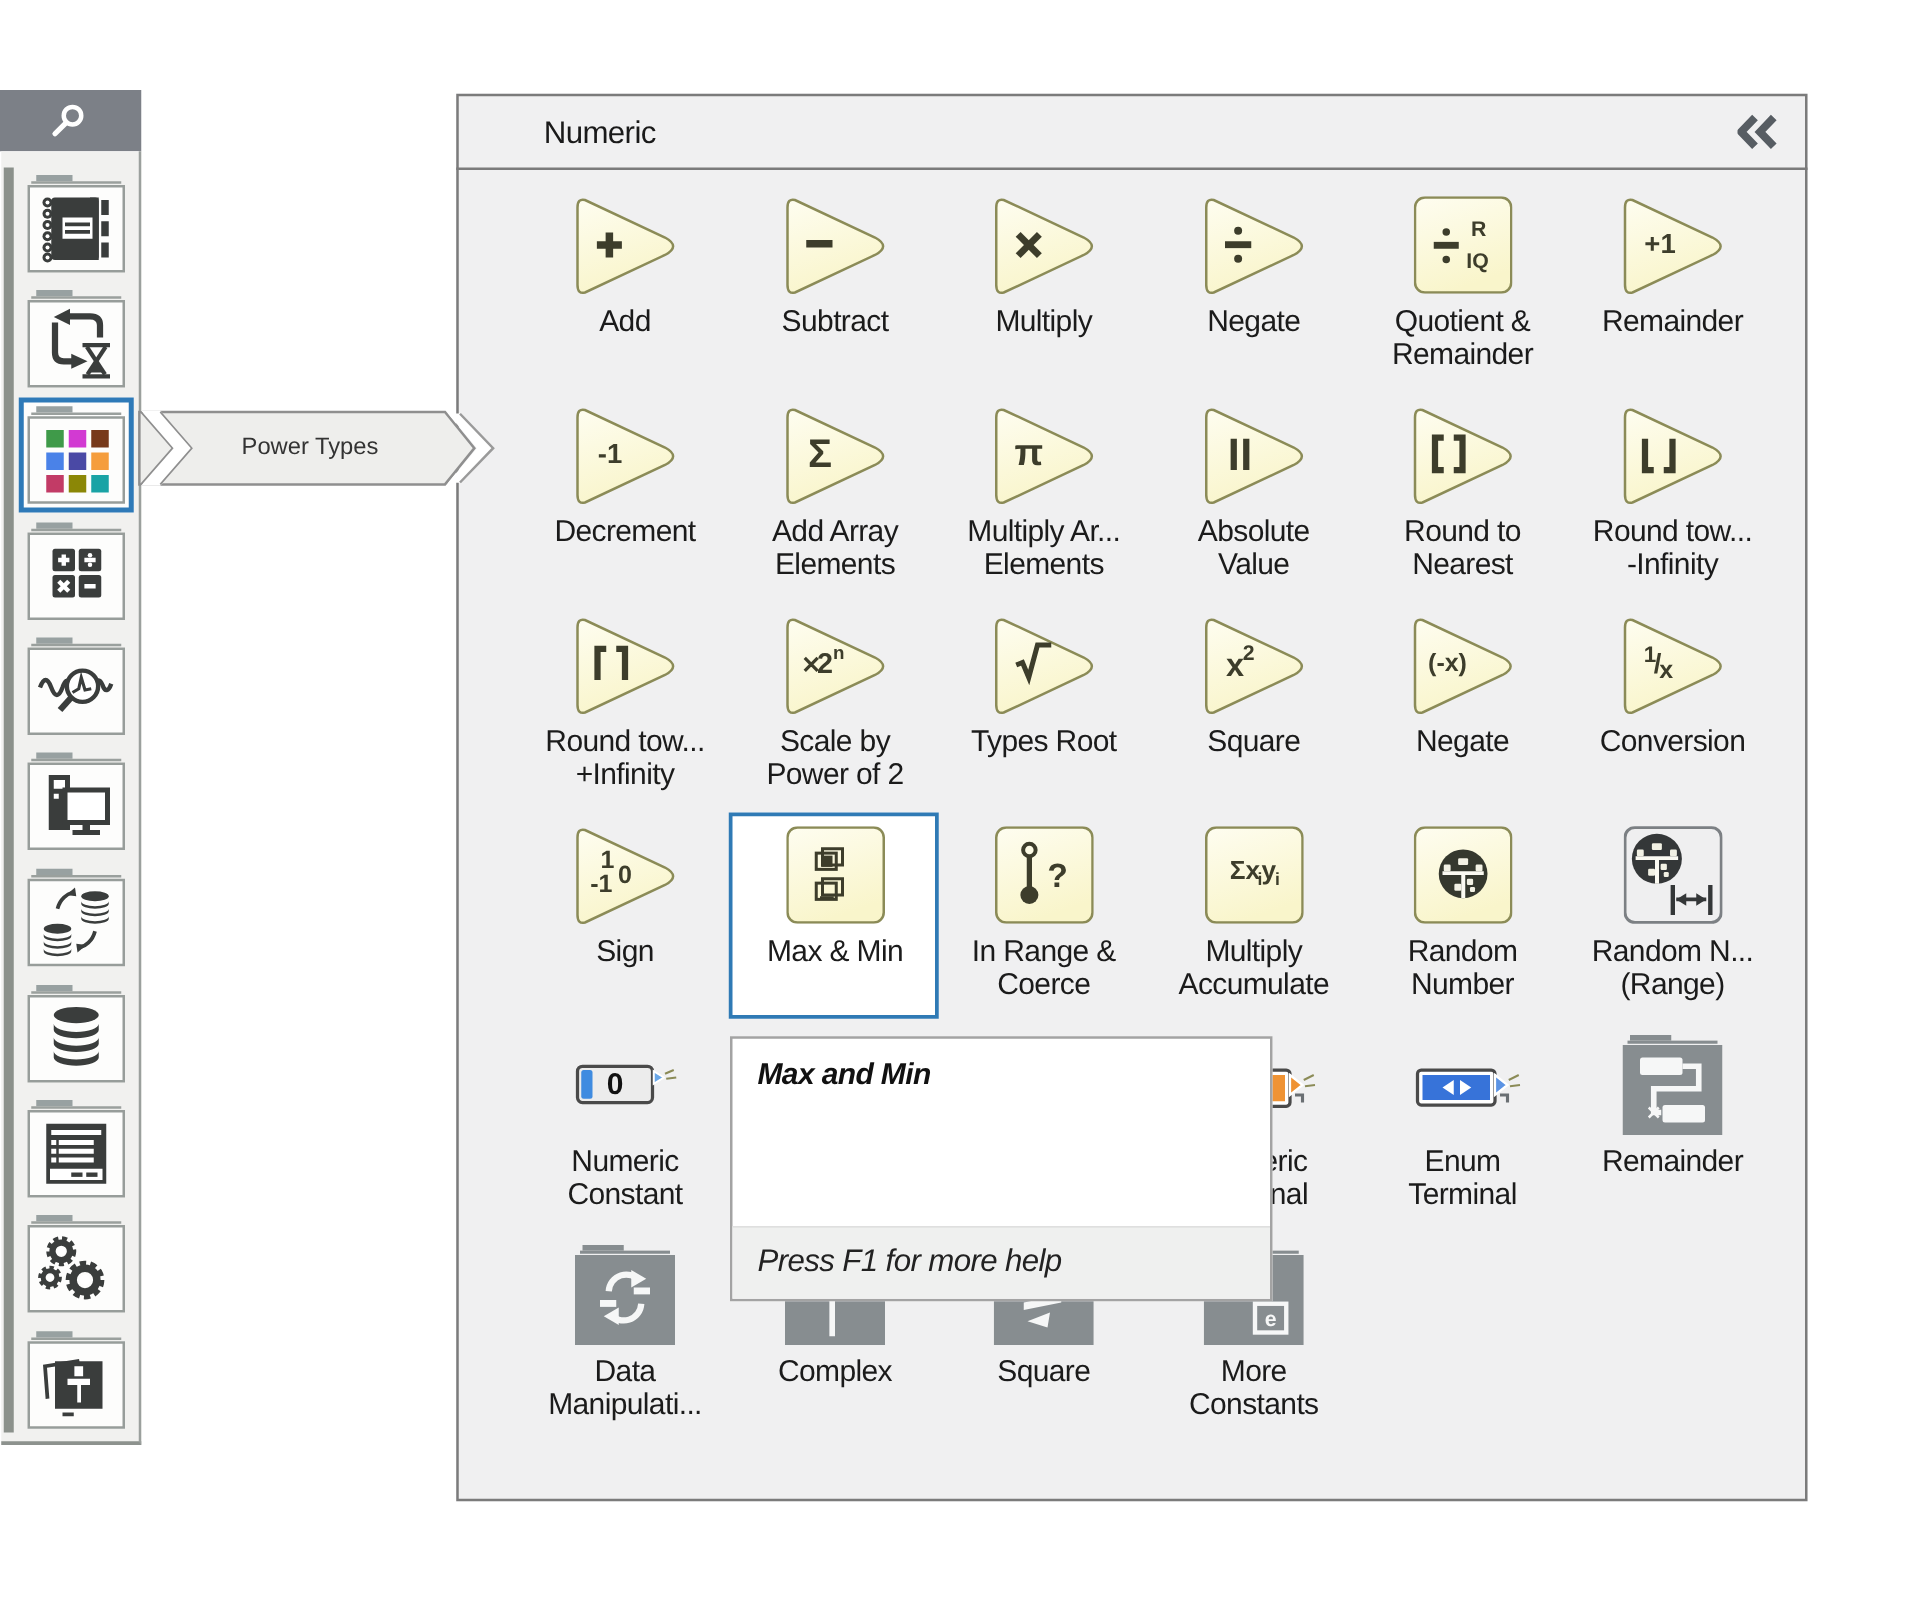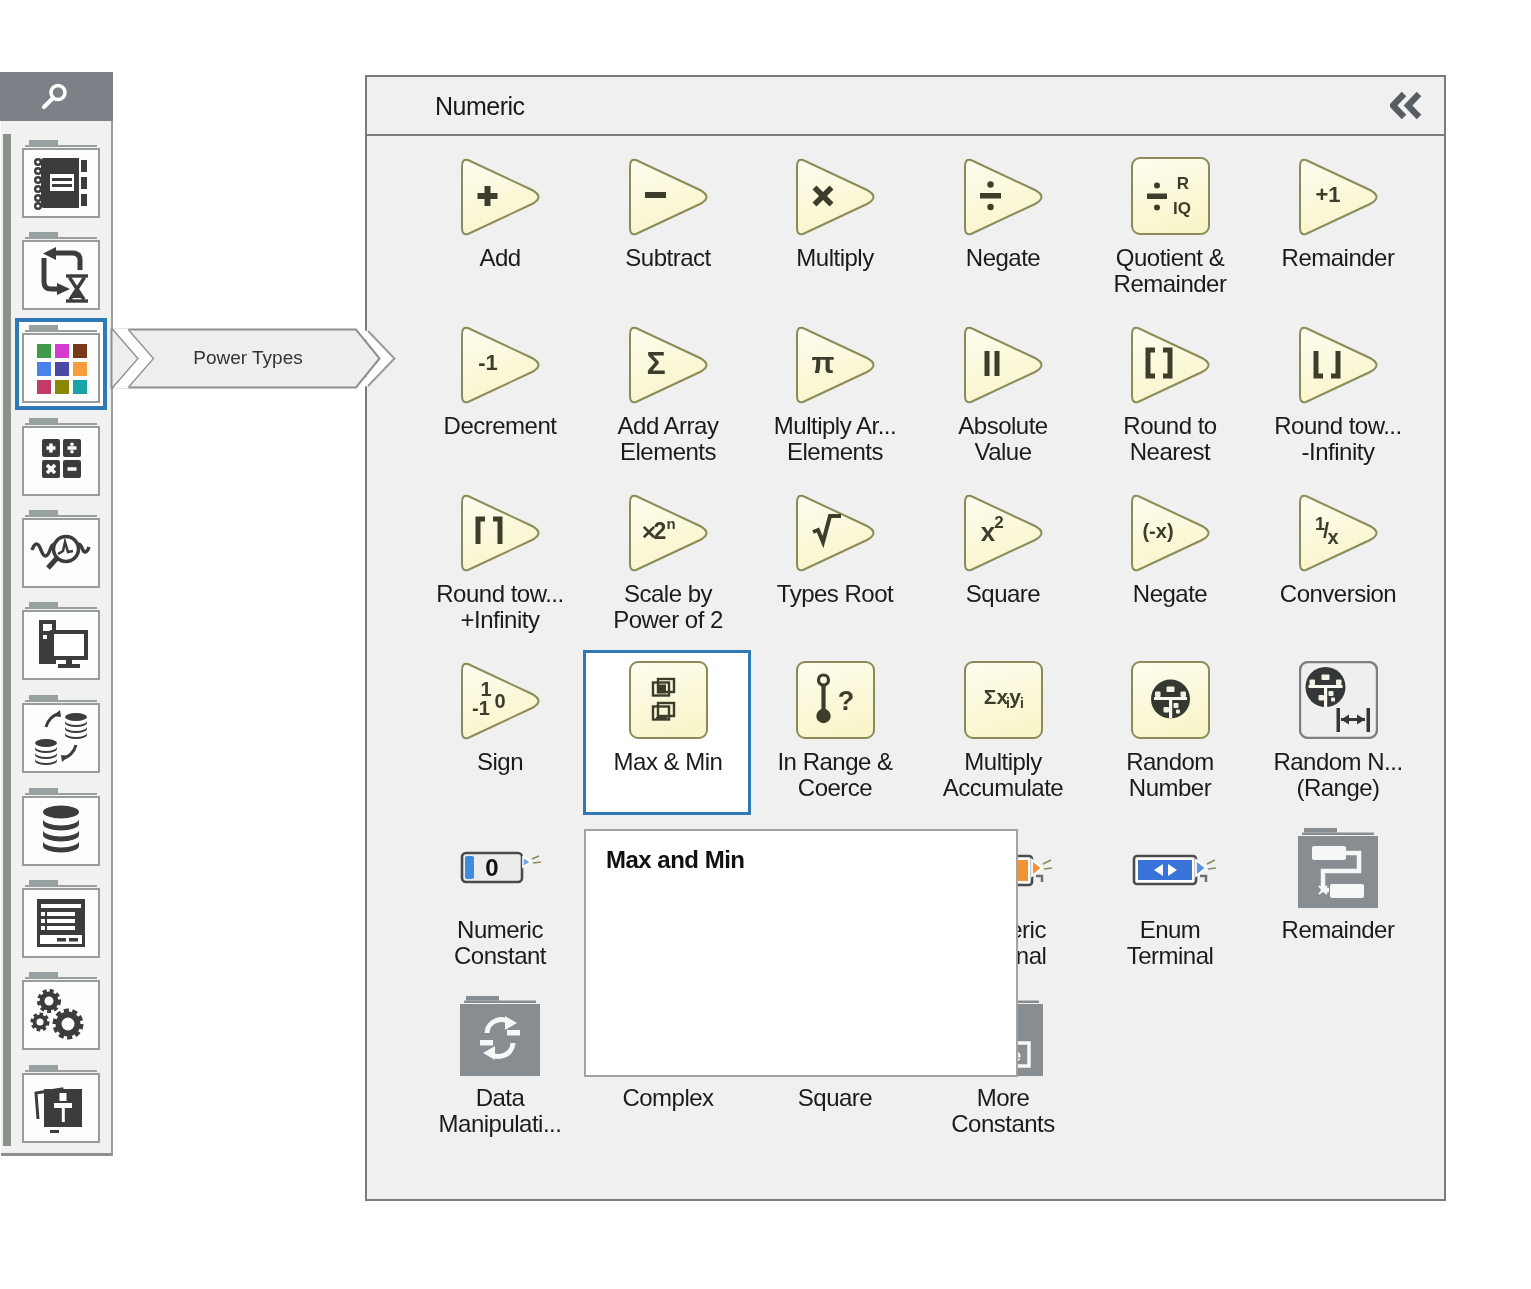--- a/index.html
+++ b/index.html
@@ -16,21 +16,21 @@
 #panel { position:absolute; left:365px; top:75px; width:1081px; height:1126px; background:#f0f0f1; border:2px solid #7b7b7b; }
 #phead { position:absolute; left:435px; top:92px; font-size:25px; color:#1a1a1a; letter-spacing:-0.5px; }
 #psep { position:absolute; left:365px; top:134px; width:1081px; height:2px; background:#7b7b7b; }
 #collapse { position:absolute; left:1390px; top:91px; }
 .lb { position:absolute; width:190px; text-align:center; font-size:24px; line-height:26px; color:#1b1b1b; letter-spacing:-0.5px; }
 .tri { position:absolute; width:80px; height:82px; }
 .rs { position:absolute; width:79px; height:78px; }
 .g { position:absolute; transform:translate(-50%,-50%); color:#3d3d2b; font-weight:bold; white-space:nowrap; }
 .ov { position:absolute; left:0; top:0; }
 #seltile { position:absolute; left:583px; top:650px; width:168px; height:165px; background:#ffffff; border:3px solid #2f7ab5; }
-#tooltip { position:absolute; left:584px; top:829px; width:434px; height:248px; background:#ffffff; border:2px solid #a3a3a3; z-index:40; }
+#tooltip { position:absolute; left:584px; top:829px; width:434px; height:212px; background:#ffffff; border:2px solid #a3a3a3; z-index:40;font-style:italic; }
 #ttl { position:absolute; left:20px; top:15px; font-size:24px; font-weight:bold; color:#111; letter-spacing:-0.5px; }
 #tbody1 { position:absolute; left:20px; top:57px; font-size:24px; color:#222; width:424px; line-height:37px; letter-spacing:-0.5px; }
 #ttfoot { position:absolute; left:0; bottom:0; width:100%; height:58px; background:#eff0ef; border-top:1px solid #d9d9d9; }
 #ttfoot span { position:absolute; left:20px; top:13px; font-size:25px; color:#222; letter-spacing:-0.5px; }
 .banner { position:absolute; z-index:30; }
 #bannertext { position:absolute; left:148px; top:347px; width:200px; text-align:center; font-size:19px; color:#333; z-index:31; }
 .fold { position:absolute; width:80px; height:80px; }
 </style></head>
 <body>
 <div id="page">
@@ -525,13 +525,16 @@
           <rect x="4" y="4.5" width="72" height="2.5" fill="#878d90"></rect>
           <rect x="0" y="8" width="80" height="72" fill="#878d90"></rect>
           <rect x="41" y="47" width="25" height="23" fill="none" stroke="#f6f7f7" stroke-width="3.5"></rect>
           <text x="53.5" y="65" font-size="17" font-weight="bold" fill="#f6f7f7" text-anchor="middle" font-family="Liberation Sans">e</text>
           <text x="26" y="38" font-size="20" font-weight="bold" fill="#f6f7f7" text-anchor="middle" font-family="Liberation Sans">π</text>
         </svg></div>
 <div class="lb" style="left:908px;top:1085px;width:190px">More<br>Constants</div>
 </div>
 <div id="tooltip">
     <div id="ttl">Max and Min</div>
+    <div id="ttfoot">
+        <span>Press F1 for more help</span>
+      </div>
   </div>
 </div>
 </body></html>

